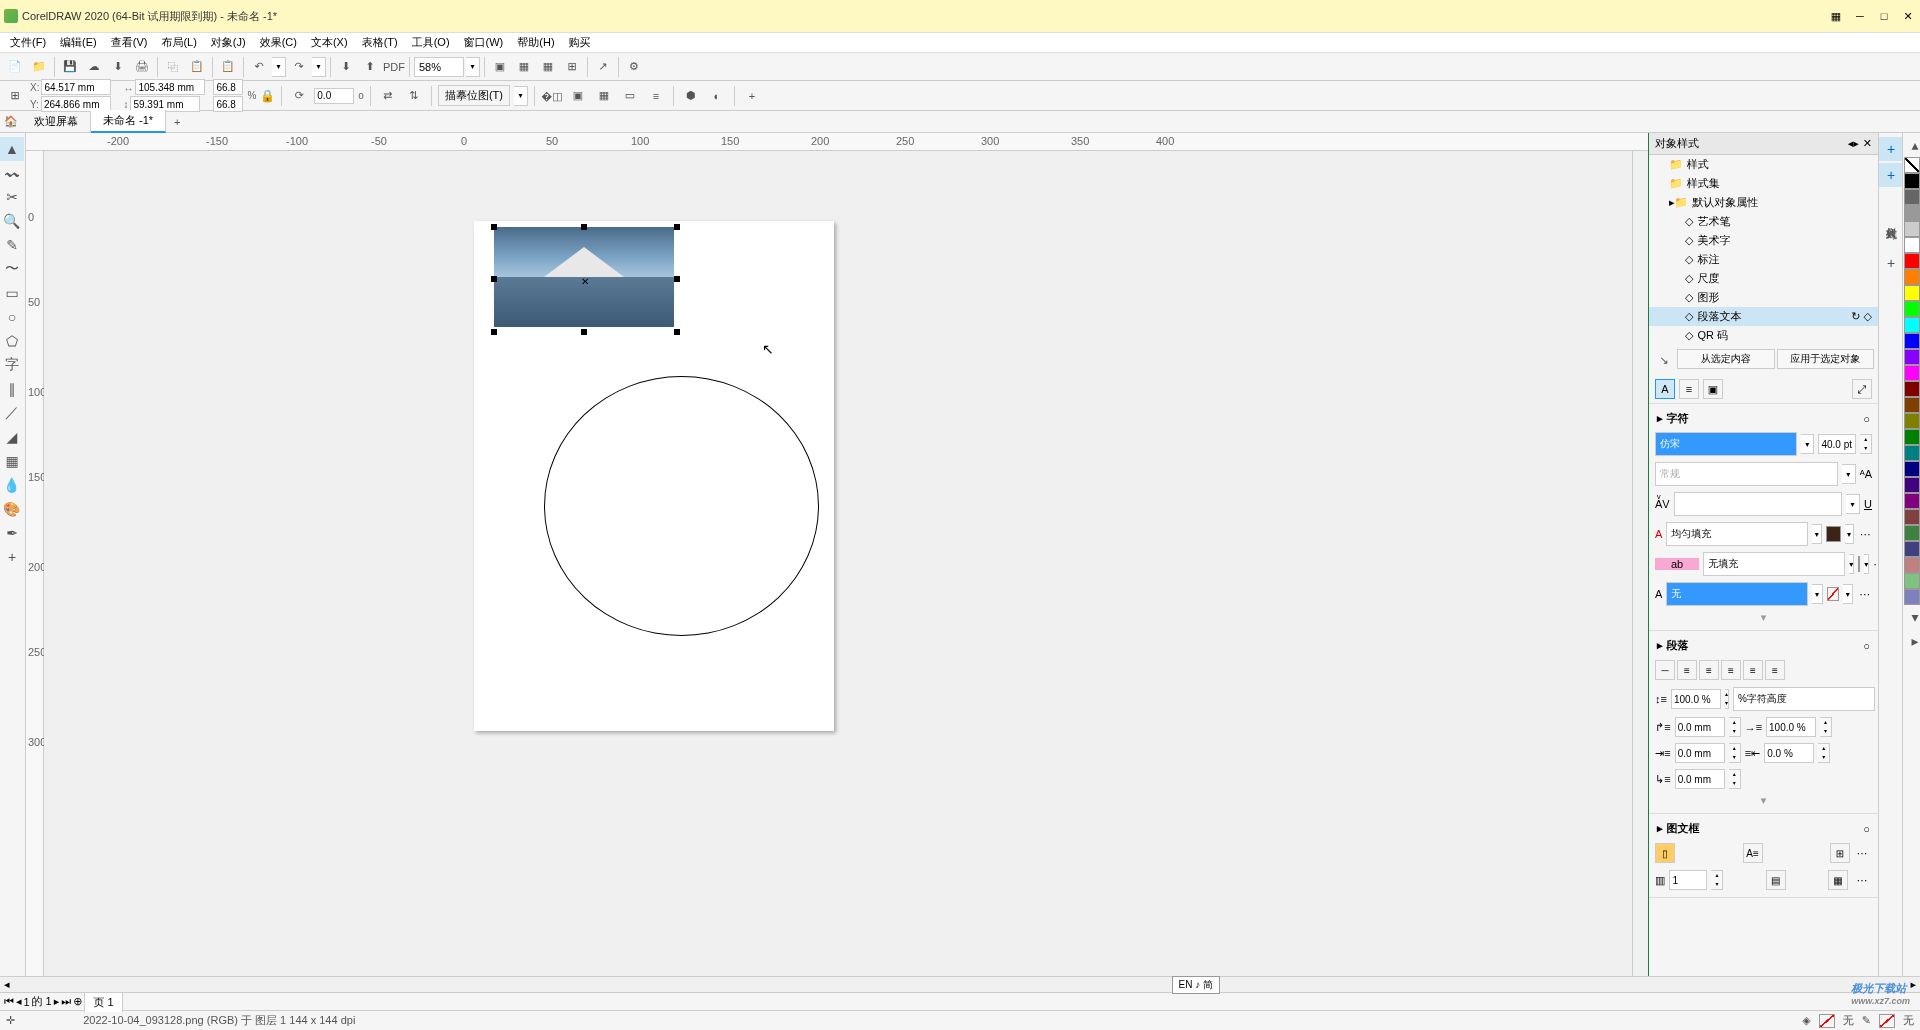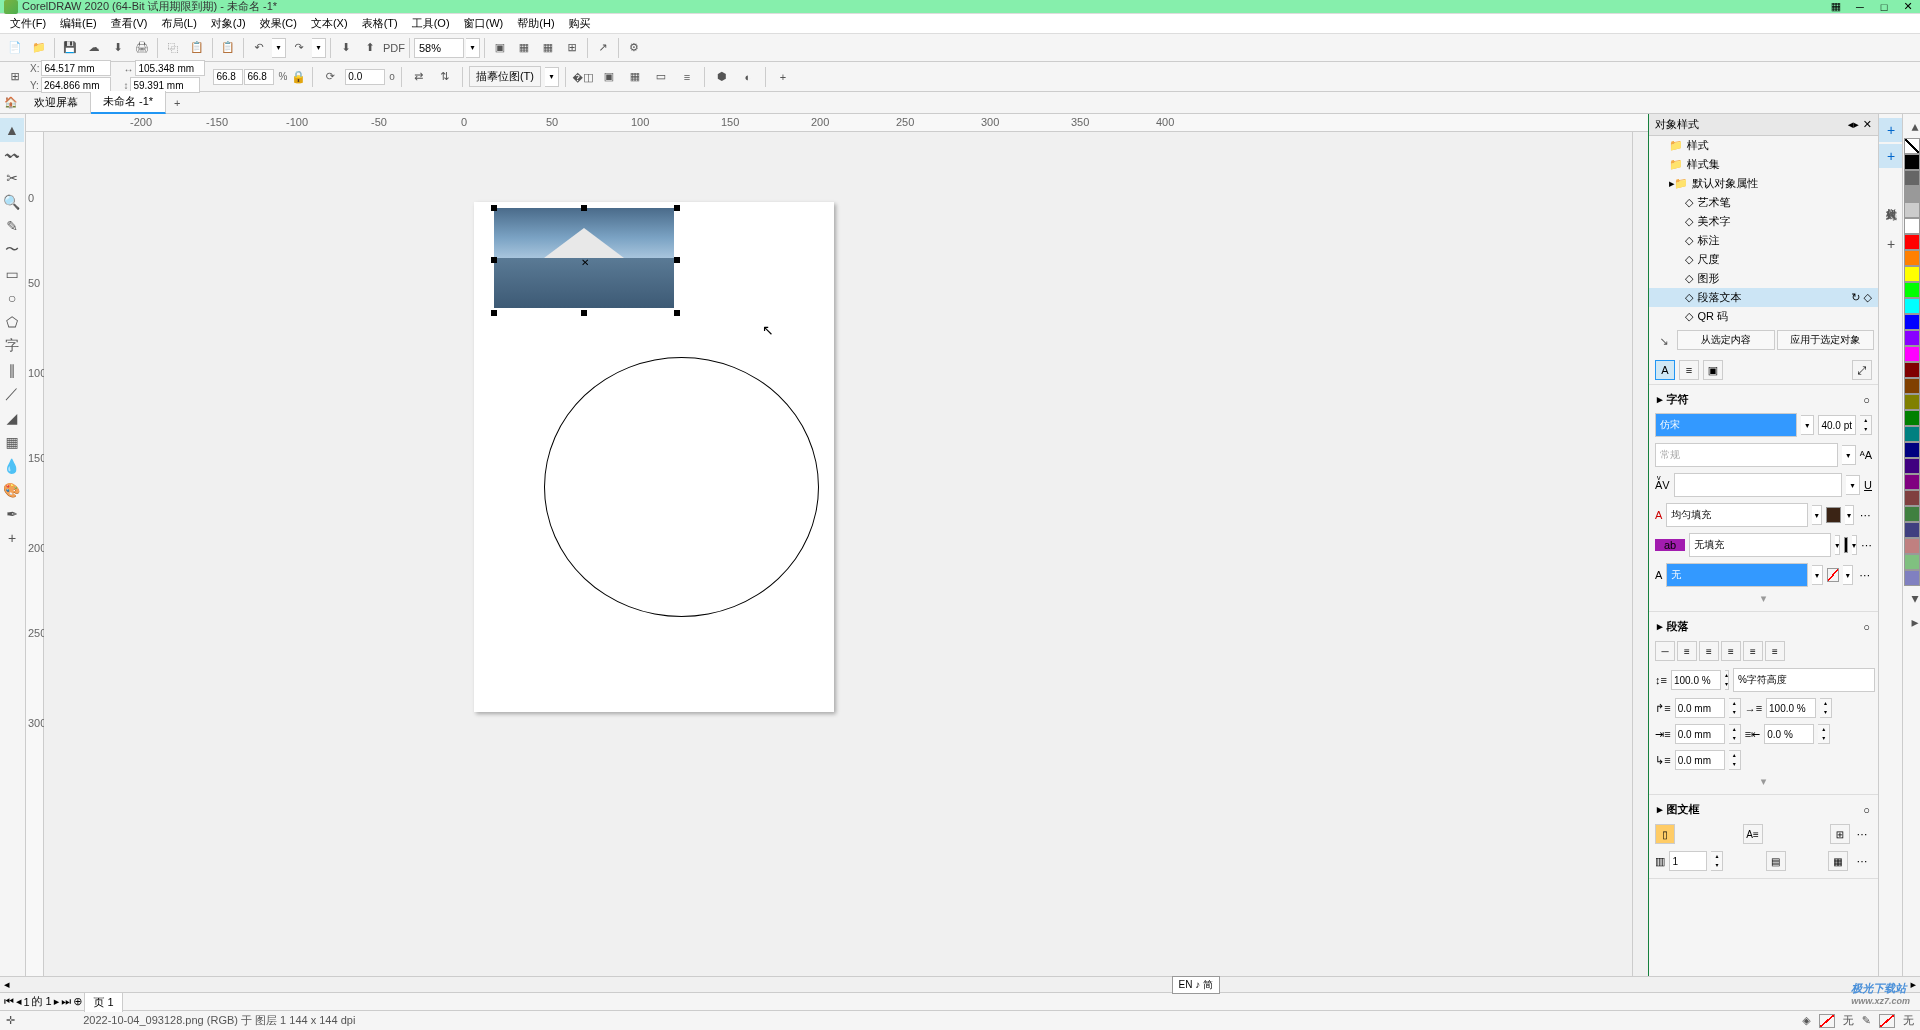--- a/index.html
+++ b/index.html
@@ -1,17 +1,17 @@
 <!DOCTYPE html>
 <html><head>
 <meta charset="utf-8">
 <style>
 *{margin:0;padding:0;box-sizing:border-box;font-family:"Microsoft YaHei",Arial,sans-serif;font-size:11px;user-select:none}
 body{background:#f0f0f0;width:1920px;height:1030px;overflow:hidden;position:relative}
-.titlebar{height:14px;background:#86efac;display:flex;align-items:center;padding:0 4px;border-bottom:1px solid #ddd}
+.titlebar{height:33px;background:#fef9c3;display:flex;align-items:center;padding:0 4px;border-bottom:1px solid #ddd}
 .titlebar .logo{width:14px;height:14px;background:linear-gradient(135deg,#7cb342,#4caf50);border-radius:2px;margin-right:4px}
 .titlebar .title{flex:1;font-size:11px;color:#333}
 .winbtns{display:flex;gap:8px}
 .winbtns span{width:16px;height:16px;display:flex;align-items:center;justify-content:center;cursor:pointer}
 .menubar{height:20px;background:#fff;display:flex;align-items:center;padding:0 4px;gap:2px;border-bottom:1px solid #ddd}
 .menubar span{padding:2px 6px;cursor:pointer;font-size:11px}
 .toolbar1{height:28px;background:#f5f5f5;display:flex;align-items:center;padding:0 4px;gap:2px;border-bottom:1px solid #ccc}
 .toolbar2{height:30px;background:#f5f5f5;display:flex;align-items:center;padding:0 4px;gap:4px;border-bottom:1px solid #ccc}
 .tbtn{width:22px;height:22px;display:flex;align-items:center;justify-content:center;cursor:pointer;border:1px solid transparent;border-radius:2px;color:#555}
 .sep{width:1px;height:20px;background:#ccc;margin:0 2px}
@@ -161,21 +161,21 @@
   <div style="display:flex;flex-direction:column;gap:1px;margin-left:8px">
     <div class="coord-group">
         <span class="xy-label">↔</span>
         <input class="coord-input" value="105.348 mm" style="">
       </div>
     <div class="coord-group">
         <span class="xy-label">↕</span>
         <input class="coord-input" value="59.391 mm" style="">
       </div>
   </div>
-  <div style="display:flex;flex-direction:row;gap:1px;margin-left:4px">
+  <div style="display:flex;flex-direction:column;gap:1px;margin-left:4px">
     <input class="small-input" value="66.8" style="">
     <input class="small-input" value="66.8" style="">
   </div>
   <span class="xy-label">%</span>
   <span class="linked">🔒</span>
   <div class="sep"></div>
   <div class="tbtn">⟳</div>
   <input class="small-input" style="width: 40px;" value="0.0">
   <span class="xy-label">o</span>
   <div class="sep"></div>
@@ -225,21 +225,21 @@
     <div class="tool">◢</div>
     <div class="tool">▦</div>
     <div class="tool">💧</div>
     <div class="tool">🎨</div>
     <div class="tool">✒</div>
     <div class="tool">+</div>
   </div>
 
   <div class="ruler-area">
     <div class="ruler-h">
-      <span style="left:104px">-200</span>
+      <span style="left:81px">-200</span>
         <span style="left:180px">-150</span>
         <span style="left:260px">-100</span>
         <span style="left:345px">-50</span>
       <span style="left:435px">0</span>
         <span style="left:520px">50</span>
         <span style="left:605px">100</span>
         <span style="left:695px">150</span>
       <span style="left:785px">200</span>
         <span style="left:870px">250</span>
         <span style="left:955px">300</span>
@@ -331,21 +331,21 @@
       </div>
       <div class="prop-row">
         <span style="color:#c00">A</span>
         <input class="prop-input" value="均匀填充" style="">
           <div class="dropdown-arrow">▾</div>
         <div class="color-box" style="background:#3b2415"></div>
           <div class="dropdown-arrow">▾</div>
         <div class="more-btn">⋯</div>
       </div>
       <div class="prop-row">
-        <span style="background:#a21caf;padding:0 9px">ab</span>
+        <span style="background:#f9a8d4;padding:0 16px">ab</span>
         <input class="prop-input" value="无填充" style="">
           <div class="dropdown-arrow">▾</div>
         <div class="color-box" style="background:#000"></div>
           <div class="dropdown-arrow">▾</div>
         <div class="more-btn">⋯</div>
       </div>
       <div class="prop-row">
         <span>A</span>
         <input class="prop-input hl" value="无" style="">
           <div class="dropdown-arrow">▾</div>

